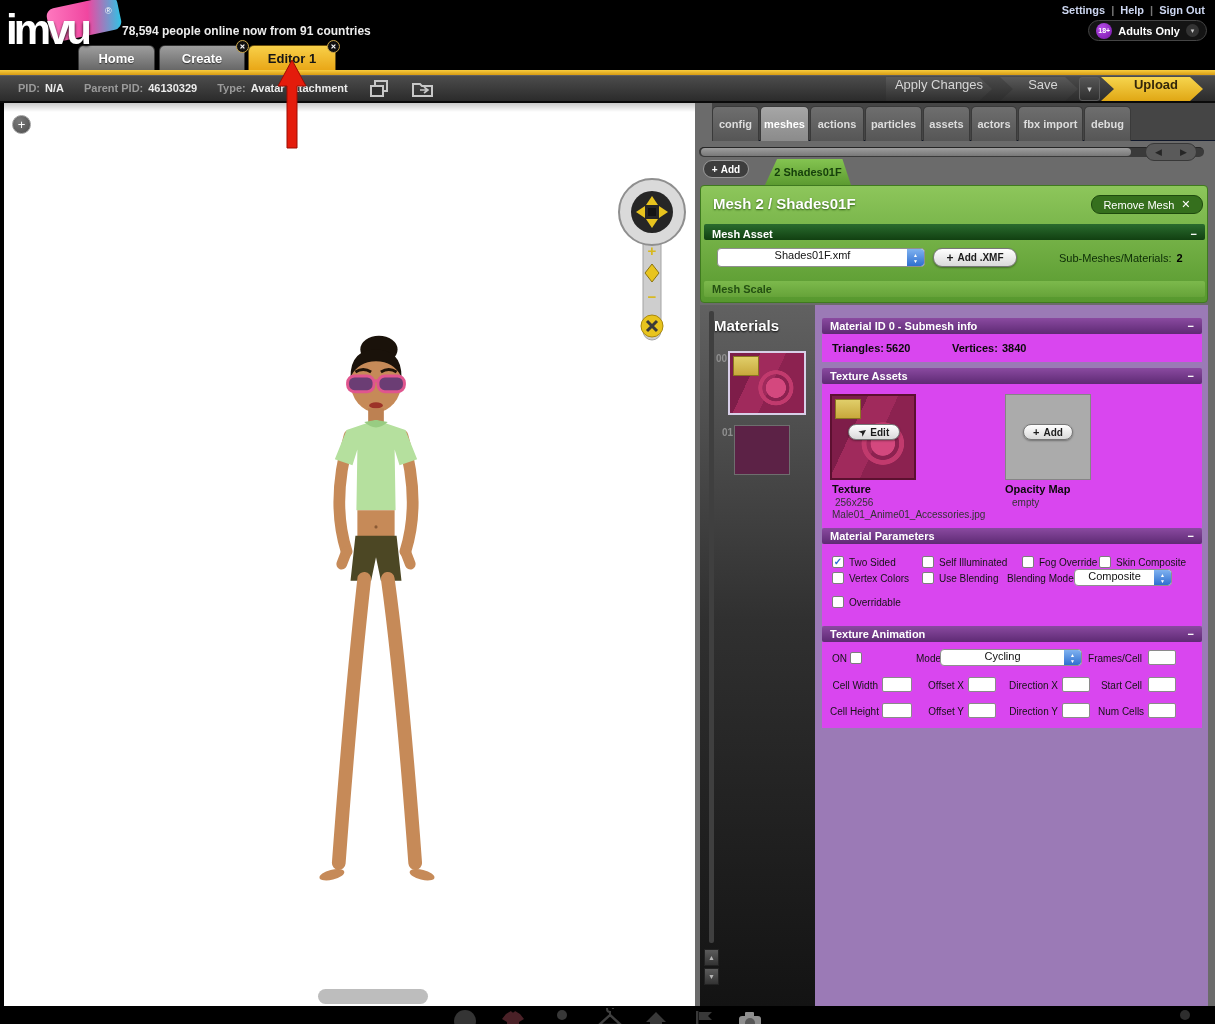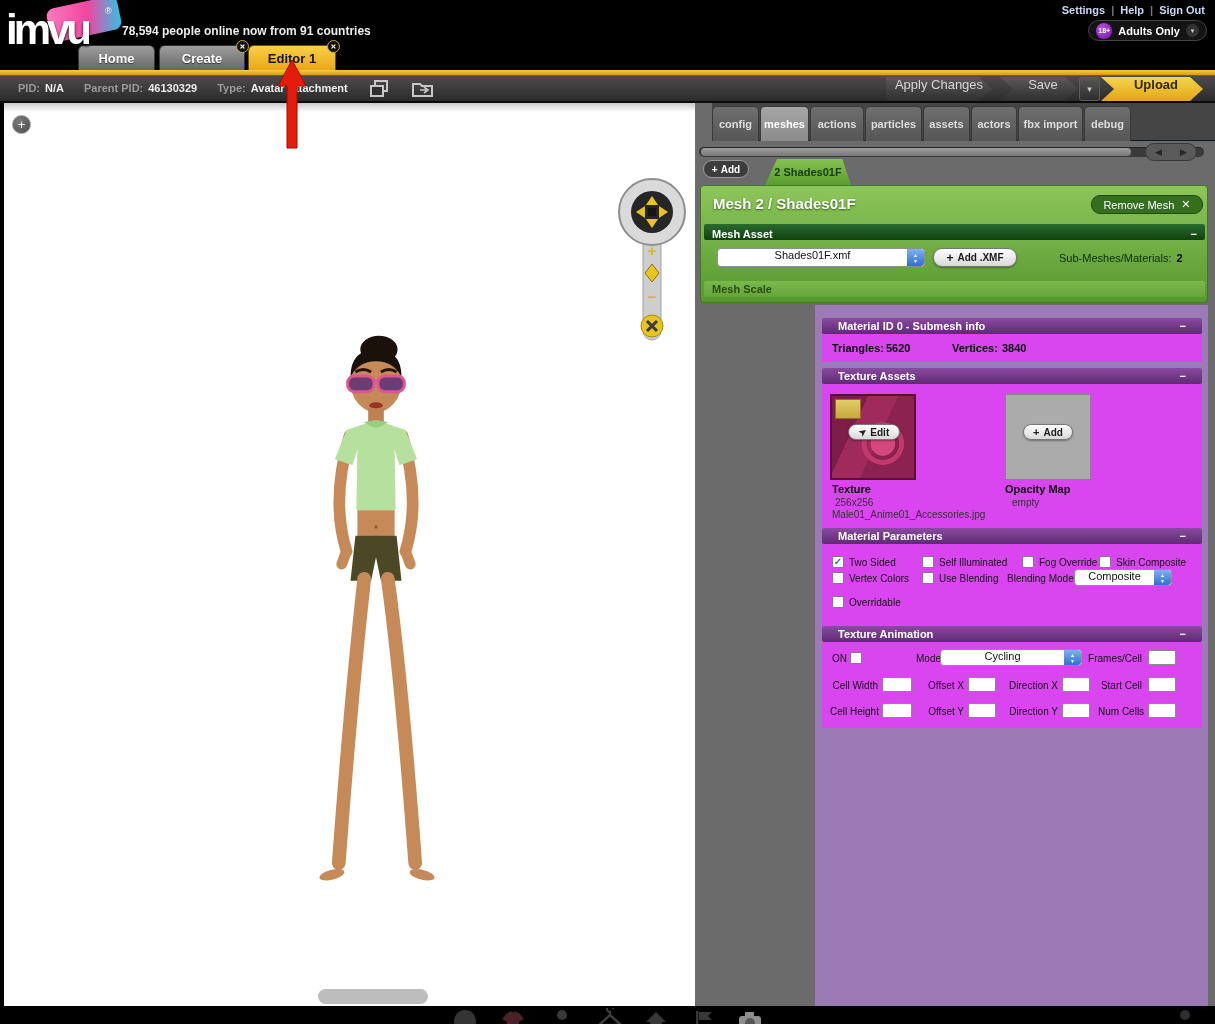--- a/index.html
+++ b/index.html
@@ -83,21 +83,21 @@
   
   .matcol{position:absolute;background:linear-gradient(180deg,#616161 0%,#303030 45%,#131313 100%)}
   .mat-title{font-size:15px;font-weight:bold;color:#fff;text-shadow:0 1px 2px #000}
   .thumb-id{position:absolute;color:#8f8f8f;font-size:10px;font-weight:bold}
   .scrbtn{position:absolute;width:15px;height:17px;background:linear-gradient(#5c5c5c,#333);border:1px solid #222;
           color:#b5b5b5;font-size:7px;display:flex;align-items:center;justify-content:center}
 
   
   .purple{position:absolute;background:#9b7ab6}
   .hdr-purple{position:absolute;background:linear-gradient(#8a4aa0,#5e2a74);color:#fff;font-size:11px;font-weight:bold;
-              display:flex;align-items:center;justify-content:space-between;padding:0 16px;border-radius:2px}
+              display:flex;align-items:center;justify-content:space-between;padding:0 8px;border-radius:2px}
   .pbox{position:absolute;background:#d946ef}
   .lbl{position:absolute;font-size:10px;color:#141414;white-space:nowrap}
   .lblb{position:absolute;font-size:11px;font-weight:bold;color:#0a0a0a;white-space:nowrap}
   .minus{cursor:default}
 
   .texture-art{position:absolute;border:2px solid #5c1030;background:
      radial-gradient(circle at 62% 58%, #d4487e 0 17%, transparent 18%),
      radial-gradient(circle at 62% 58%, transparent 0 23%, #c13a6d 24% 30%, transparent 31%),
      linear-gradient(115deg,#7e1d49 0 30%,#a02a5c 30% 55%,#8c2250 55% 100%)}
   .texture-art::before{content:"";position:absolute;left:3px;top:3px;width:24px;height:18px;
@@ -299,20 +299,34 @@
       </div>
       <div class="abs nowrap" style="left:358px;top:66px;display:flex;gap:5px">
         <span style="font-size:11px;font-weight:normal;color:#0c2c06">Sub-Meshes/Materials:</span>
         <span style="font-size:11px;font-weight:bold;color:#000">2</span>
       </div>
       <div class="hdr-green-light" style="left:3px;top:95px;width:501px;height:15px">
         <span>Mesh Scale</span>
       </div>
     </div>
 
+    <div class="matcol" style="left:5px;top:202px;width:115px;height:701px">
+      <span class="abs mat-title" style="left:14px;top:12px">Materials</span>
+      <span class="thumb-id" style="left:16px;top:48px">00</span>
+      <div class="texture-art" style="left:28px;top:46px;width:78px;height:64px;border:2px solid #d8cfe8"></div>
+      <span class="thumb-id" style="left:22px;top:122px">01</span>
+      <div class="abs" style="left:34px;top:120px;width:56px;height:50px;background:#5c2246;border:1px solid #6e6e6e"></div>
+      <div class="abs" style="left:9px;top:6px;width:5px;height:632px;background:#3f3f3f;border-radius:2px"></div>
+      <div class="scrbtn" style="left:4px;top:644px">
+        <span>▲</span>
+      </div>
+      <div class="scrbtn" style="left:4px;top:663px">
+        <span>▼</span>
+      </div>
+    </div>
 
     <div class="purple" style="left:120px;top:202px;width:393px;height:701px">
 
       <div class="hdr-purple" style="left:7px;top:13px;width:380px;height:16px">
         <span>Material ID 0 - Submesh info</span>
         <span class="minus">−</span>
       </div>
       <div class="pbox" style="left:7px;top:29px;width:380px;height:28px">
         <span class="lblb" style="left:10px;top:8px">Triangles:</span>
         <span class="lblb" style="left:64px;top:8px">5620</span>

